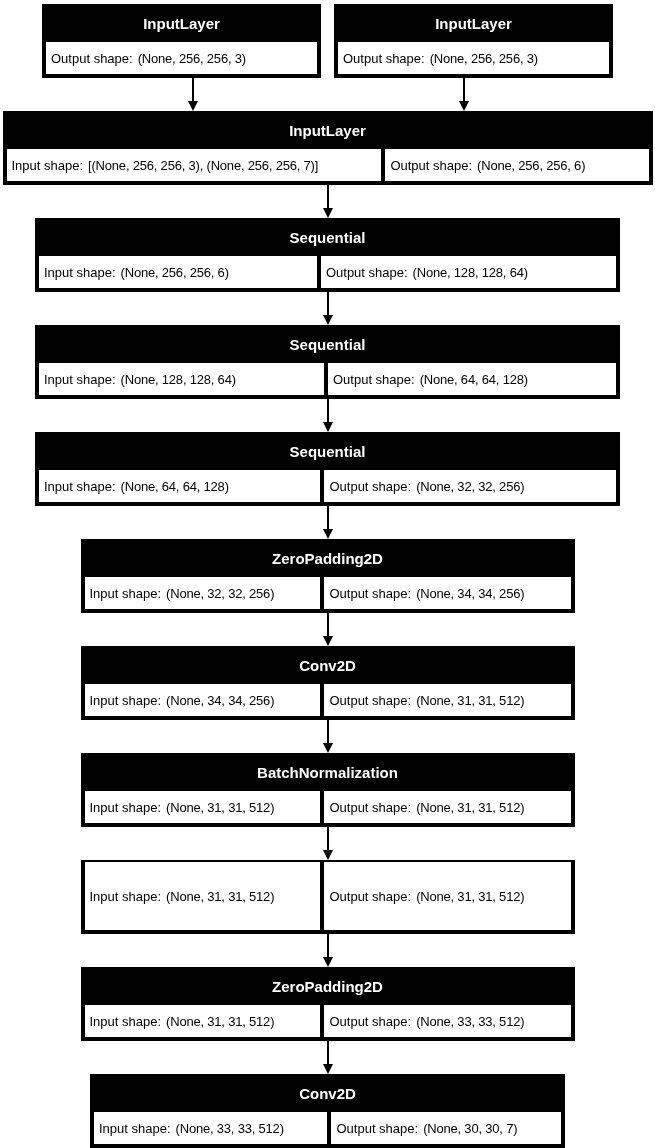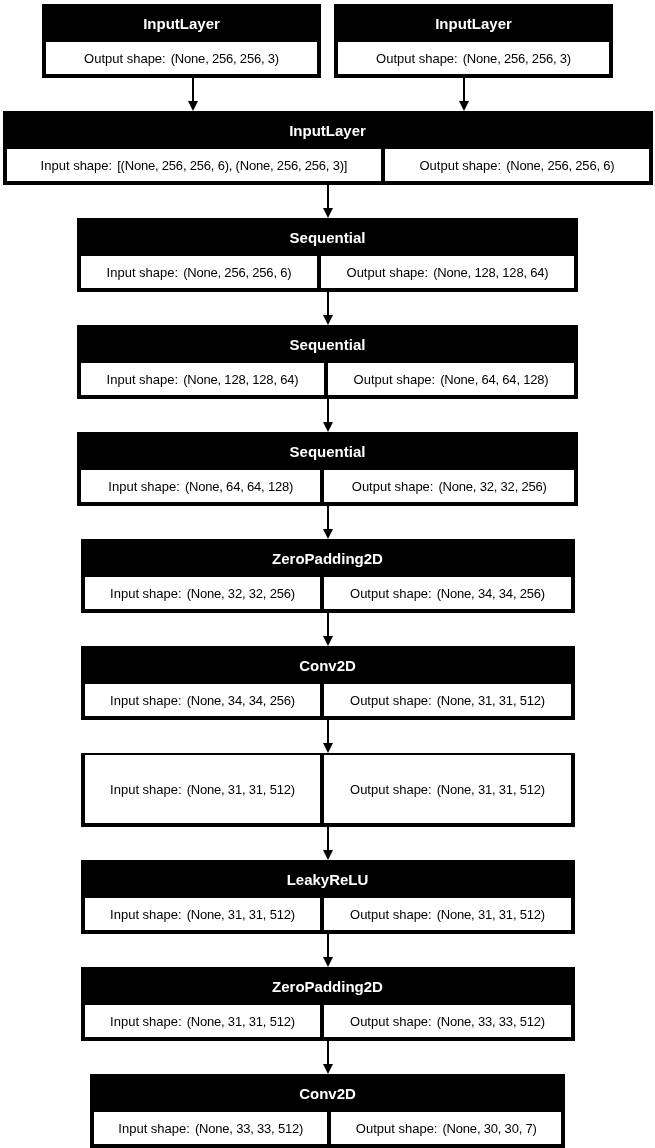--- a/index.html
+++ b/index.html
@@ -30,21 +30,21 @@
     background: #000000;
     border: 2px solid #000000;
     box-sizing: border-box;
     height: 74px;
     display: flex;
     flex-direction: column;
     flex: 0 0 auto;
   }
   .w-input  { width: 279px; }
   .w-concat { width: 650px; }
-  .w-seq    { width: 501px; }
+  .w-seq    { width: 585px; }
   .w-mid    { width: 494px; }
   .w-final  { width: 475px; }
   .node-title {
     height: 36px;
     line-height: 36px;
     color: #ffffff;
     font-weight: 700;
     font-size: 15px;
     text-align: center;
     white-space: nowrap;
@@ -54,21 +54,20 @@
     flex: 1;
     display: flex;
     flex-direction: row;
   }
   .cell {
     flex: 1 1 auto;
     background: #ffffff;
     margin: 0 2px 2px 2px;
     display: flex;
     align-items: center;
-    justify-content: center;
     font-size: 13px;
     color: #000000;
     white-space: nowrap;
     overflow: hidden;
     padding: 0 5px;
   }
   .cell .lbl { margin-right: 5px; }
   .cell .val { font-weight: 400; letter-spacing: -0.2px; }
   .arrow-row {
     height: 33px;
@@ -135,21 +134,21 @@
       <div class="shaft"></div>
       <div class="head"></div>
     </div>
   </div>
 
   <div class="node w-concat">
     <div class="node-title">InputLayer</div>
     <div class="node-cells">
       <div class="cell">
         <span class="lbl">Input shape:</span>
-        <span class="val">[(None, 256, 256, 6), (None, 256, 256, 3)]</span>
+        <span class="val">[(None, 256, 256, 3), (None, 256, 256, 7)]</span>
       </div>
       <div class="cell">
         <span class="lbl">Output shape:</span>
         <span class="val">(None, 256, 256, 6)</span>
       </div>
     </div>
   </div>
 
   <div class="arrow-row">
     <div class="arrow">
@@ -257,41 +256,41 @@
   </div>
 
   <div class="arrow-row">
     <div class="arrow">
       <div class="shaft"></div>
       <div class="head"></div>
     </div>
   </div>
 
   <div class="node w-mid">
-    <div class="node-cells">
-      <div class="cell">
-        <span class="lbl">Input shape:</span>
-        <span class="val">(None, 31, 31, 512)</span>
-      </div>
-      <div class="cell">
-        <span class="lbl">Output shape:</span>
-        <span class="val">(None, 31, 31, 512)</span>
-      </div>
-    </div>
-  </div>
-
-  <div class="arrow-row">
-    <div class="arrow">
-      <div class="shaft"></div>
-      <div class="head"></div>
-    </div>
-  </div>
-
-  <div class="node w-mid">
-    <div class="node-title">LeakyReLU</div>
+    <div class="node-title">BatchNormalization</div>
+    <div class="node-cells">
+      <div class="cell">
+        <span class="lbl">Input shape:</span>
+        <span class="val">(None, 31, 31, 512)</span>
+      </div>
+      <div class="cell">
+        <span class="lbl">Output shape:</span>
+        <span class="val">(None, 31, 31, 512)</span>
+      </div>
+    </div>
+  </div>
+
+  <div class="arrow-row">
+    <div class="arrow">
+      <div class="shaft"></div>
+      <div class="head"></div>
+    </div>
+  </div>
+
+  <div class="node w-mid">
     <div class="node-cells">
       <div class="cell">
         <span class="lbl">Input shape:</span>
         <span class="val">(None, 31, 31, 512)</span>
       </div>
       <div class="cell">
         <span class="lbl">Output shape:</span>
         <span class="val">(None, 31, 31, 512)</span>
       </div>
     </div>

